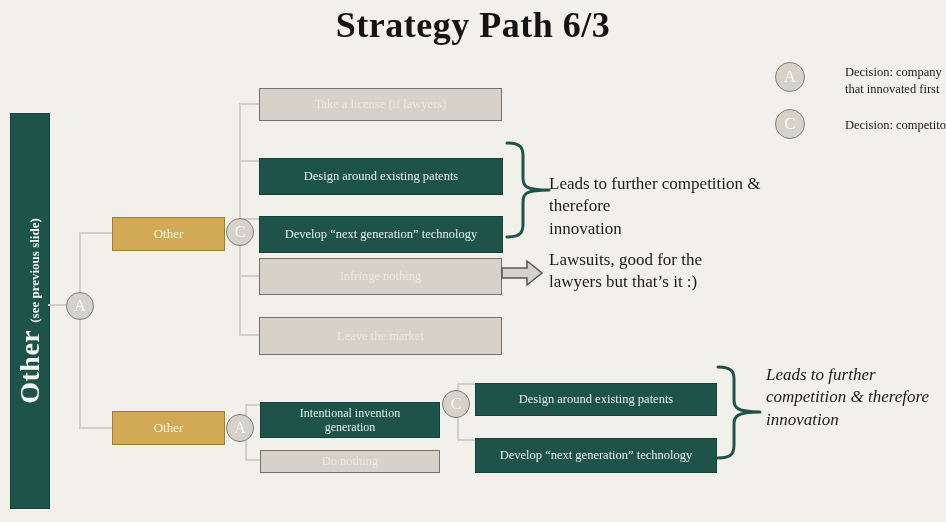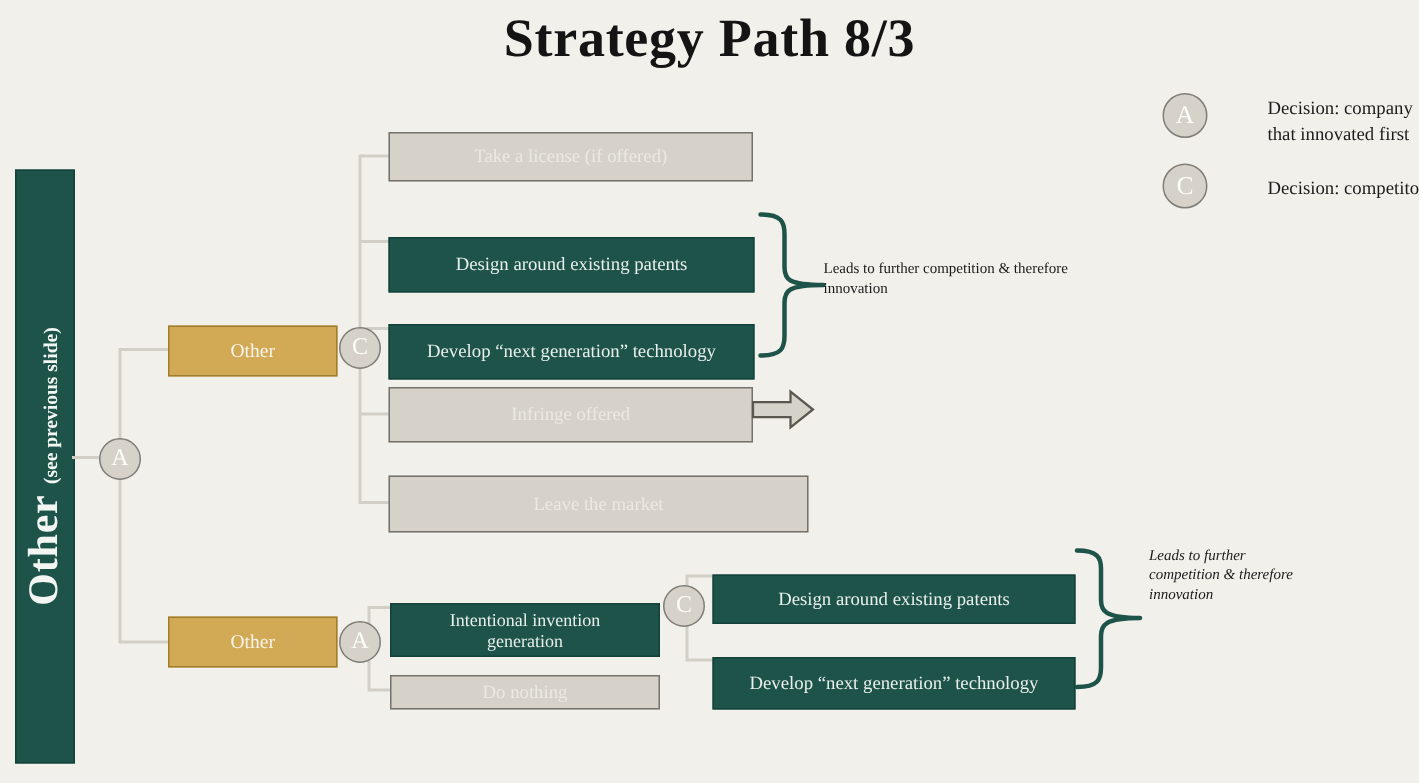--- a/index.html
+++ b/index.html
@@ -22,32 +22,32 @@
   .line{position:absolute;background:var(--connector);}
   .box{position:absolute;display:flex;align-items:center;justify-content:center;text-align:center;
        font-size:12.5px;line-height:1.2;white-space:pre-line;box-sizing:border-box;}
   .box.teal{background:var(--teal);border:1px solid var(--teal-border);color:var(--teal-text);margin-top:15px;}
   .box.gold{background:var(--gold);border:1.5px solid var(--gold-border);color:var(--gold-text);font-size:13px;}
   .box.muted{background:var(--muted-fill);border:1px solid var(--muted-border);color:var(--muted-text);}
   .node{position:absolute;width:28px;height:28px;border-radius:50%;background:var(--node-fill);
         border:1.5px solid var(--node-border);color:var(--node-text);display:flex;align-items:center;
         justify-content:center;font-size:16px;box-sizing:border-box;}
   .node.lg{width:30px;height:30px;font-size:17px;}
-  .ann{position:absolute;color:var(--text);font-size:10px;line-height:1.32;white-space:pre-line;}
+  .ann{position:absolute;color:var(--text);font-size:17px;line-height:1.32;white-space:pre-line;}
   .brace{position:absolute;}
   .brace path{stroke:var(--teal);stroke-width:3;fill:none;stroke-linecap:round;stroke-linejoin:round;}
   .blockarrow{position:absolute;}
   .blockarrow polygon{fill:#d5d2ca;stroke:#5a574f;stroke-width:1.5;stroke-linejoin:miter;}
 </style>
 </head>
 <body>
 
 <div class="canvas">
 
-  <h1 class="title">Strategy Path 8/3</h1>
+  <h1 class="title">Strategy Path 6/3</h1>
 
   <div class="vbar">
     <div class="vbar-inner">
       <span class="vbar-main">Other</span><span class="vbar-sub">(see previous slide)</span>
     </div>
   </div>
 
   <div class="line" style="left:48px;top:304px;width:18px;height:2px;"></div>
   <div class="line" style="left:79px;top:232px;width:2px;height:197px;"></div>
   <div class="line" style="left:80px;top:232px;width:32px;height:2px;"></div>
@@ -64,25 +64,25 @@
   <div class="line" style="left:246px;top:404px;width:14px;height:2px;"></div>
   <div class="line" style="left:246px;top:459px;width:14px;height:2px;"></div>
 
   <div class="line" style="left:457px;top:383px;width:2px;height:58px;"></div>
   <div class="line" style="left:458px;top:383px;width:17px;height:2px;"></div>
   <div class="line" style="left:458px;top:439px;width:17px;height:2px;"></div>
 
   <div class="box gold" style="left:112px;top:217px;width:113px;height:34px;">Other</div>
   <div class="box gold" style="left:112px;top:411px;width:113px;height:34px;">Other</div>
 
-  <div class="box muted" style="left:259px;top:88px;width:243px;height:33px;">Take a license (if offered)</div>
+  <div class="box muted" style="left:259px;top:88px;width:243px;height:33px;">Take a license (if lawyers)</div>
   <div class="box teal" style="left:259px;top:143px;width:244px;height:37px;">Design around existing patents</div>
   <div class="box teal" style="left:259px;top:201px;width:244px;height:37px;">Develop “next generation” technology</div>
-  <div class="box muted" style="left:259px;top:258px;width:243px;height:37px;">Infringe offered</div>
-  <div class="box muted" style="left:259px;top:317px;width:280px;height:38px;">Leave the market</div>
+  <div class="box muted" style="left:259px;top:258px;width:243px;height:37px;">Infringe nothing</div>
+  <div class="box muted" style="left:259px;top:317px;width:243px;height:38px;">Leave the market</div>
 
   <div class="box teal" style="left:260px;top:387px;width:180px;height:36px;font-size:12px;">Intentional invention
 generation</div>
   <div class="box muted" style="left:260px;top:450px;width:180px;height:23px;">Do nothing</div>
 
   <div class="box teal" style="left:475px;top:368px;width:242px;height:33px;">Design around existing patents</div>
   <div class="box teal" style="left:475px;top:423px;width:242px;height:35px;">Develop “next generation” technology</div>
 
   <div class="node" style="left:66px;top:292px;">A</div>
   <div class="node" style="left:226px;top:218px;">C</div>
@@ -91,20 +91,22 @@
 
   <svg class="brace" style="left:505px;top:140px;" width="48" height="100" viewBox="0 0 48 100">
     <path d="M2,3 C16,3 18,8 18,16 L18,38 C18,46 20,50 44,50 C20,50 18,54 18,62 L18,84 C18,92 16,97 2,97"></path>
   </svg>
   <div class="ann" style="left:549px;top:173px;width:250px;">Leads to further competition &amp; therefore
 innovation</div>
 
   <svg class="blockarrow" style="left:500px;top:258px;" width="45" height="30" viewBox="0 0 45 30">
     <polygon points="2,10 27,10 27,3 42,15 27,27 27,20 2,20"></polygon>
   </svg>
+  <div class="ann" style="left:549px;top:249px;width:180px;">Lawsuits, good for the
+lawyers but that’s it :)</div>
 
   <svg class="brace" style="left:716px;top:364px;" width="48" height="97" viewBox="0 0 48 97">
     <path d="M2,3 C16,3 18,8 18,15 L18,36 C18,43 20,48 44,48 C20,48 18,53 18,60 L18,81 C18,89 16,94 2,94"></path>
   </svg>
   <div class="ann" style="left:766px;top:364px;width:170px;font-style:italic;">Leads to further
 competition &amp; therefore
 innovation</div>
 
   <div class="node lg" style="left:775px;top:62px;">A</div>
   <div class="ann" style="left:845px;top:64px;width:130px;font-size:12.5px;">Decision: company

